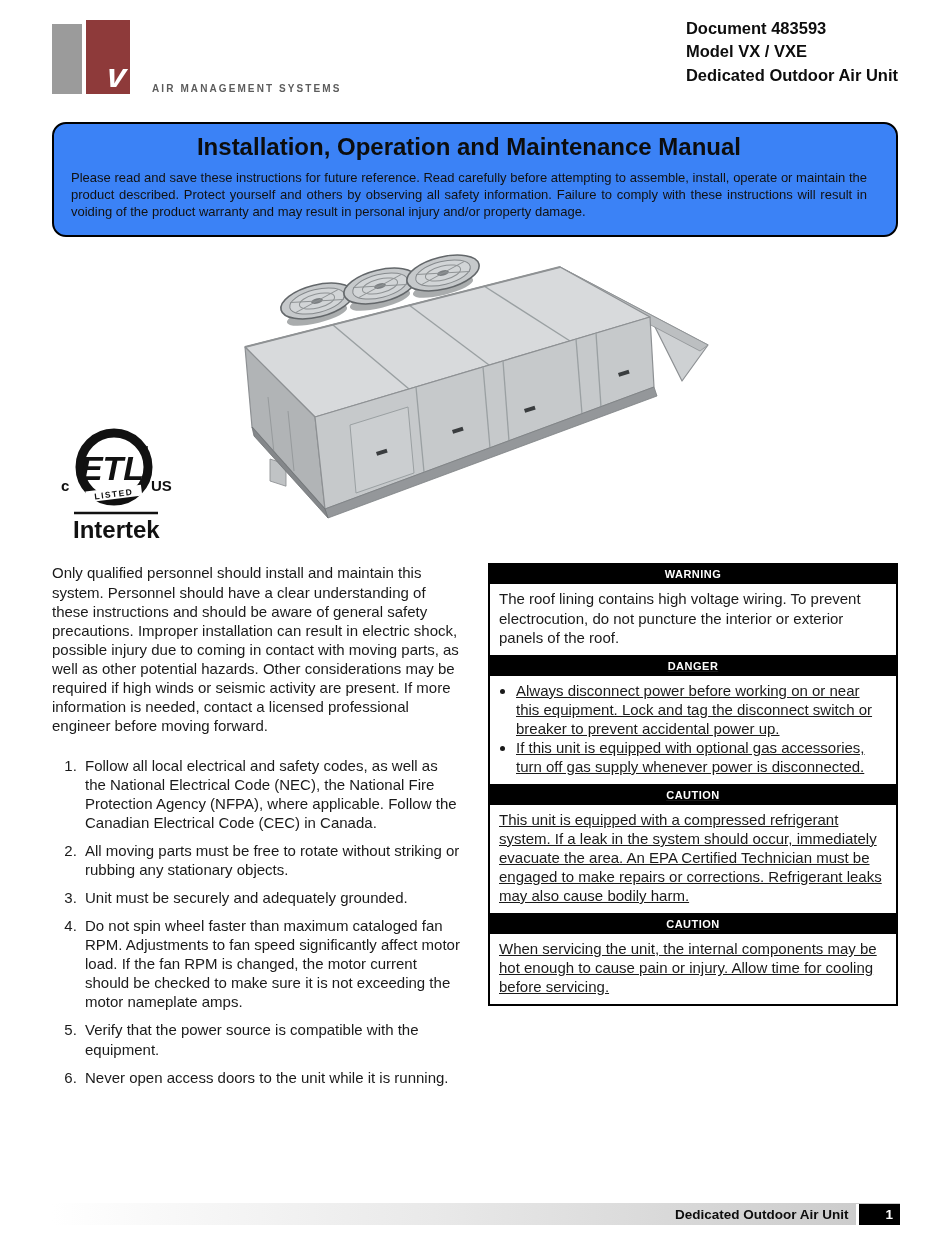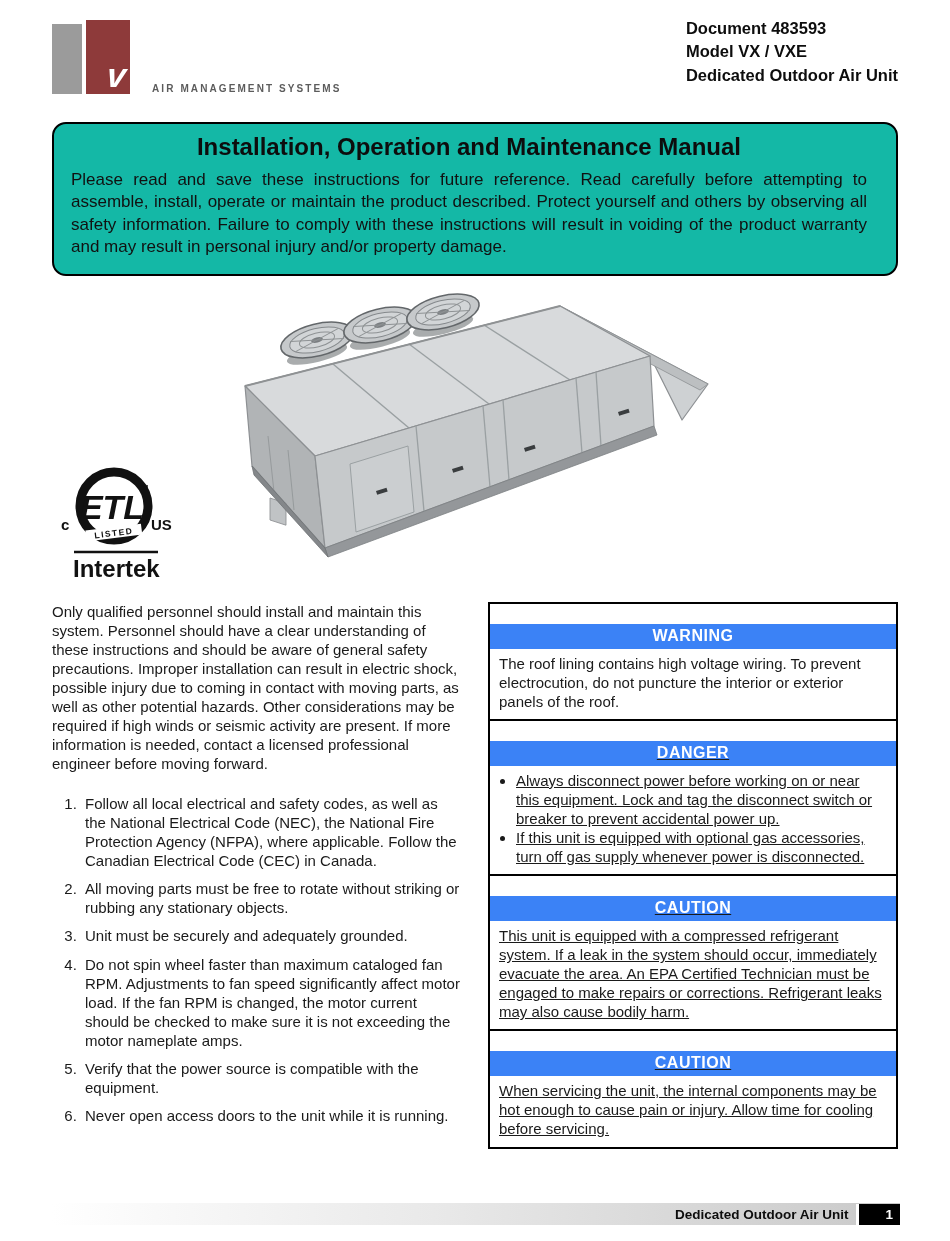--- a/index.html
+++ b/index.html
@@ -35,25 +35,25 @@
   .brand-tagline {
     font-size: 10px; font-weight: 700; letter-spacing: 2.1px;
     color: #5c5c5c; margin-top: 4px; padding-right: 12px;
   }
   .doc-info { text-align: left; font-weight: 700; font-size: 16.5px; line-height: 1.42; color: #0d0d0d; padding-top: 3px; }
 
   
   .title-box {
     margin-top: 16px;
     border: 2px solid #000; border-radius: 14px;
-    background: #14b8a6;
+    background: #3b82f6;
     padding: 9px 29px 15px 17px;
   }
   .title-box h1 { text-align: center; font-size: 24px; font-weight: 700; color: #0d0d0d; margin-bottom: 8px; }
-  .title-box p { font-size: 17px; line-height: 1.32; text-align: justify; color: #111; }
+  .title-box p { font-size: 13px; line-height: 1.32; text-align: justify; color: #111; }
 
   
   .figure-area { position: relative; height: 302px; margin-top: 10px; }
   .unit-svg { position: absolute; left: 178px; top: 0; }
   .cert-svg { position: absolute; left: 6px; bottom: 2px; }
 
   
   .section-heading {
     margin-top: 20px;
     font-size: 22px; font-weight: 700; color: #0d0d0d;
@@ -62,24 +62,23 @@
   .columns { display: flex; gap: 26px; margin-top: 14px; }
   .col { flex: 1; min-width: 0; }
   .col-left p { font-size: 15px; line-height: 1.27; margin-bottom: 21px; }
   .safety-list { margin-top: 17px; padding-left: 29px; }
   .safety-list li { font-size: 15px; line-height: 1.27; margin-bottom: 9px; padding-left: 4px; }
 
   
   .sbox { border: 2px solid #000; background: #fff; }
   .sbox + .sbox { margin-top: -2px; text-decoration: underline; }
   .sbox-title {
-    background: #3b82f6; color: #fff; text-align: center;
-    font-weight: 700; font-size: 16px; letter-spacing: 0.5px;
+    background: #000000; color: #fff; text-align: center;
+    font-weight: 700; font-size: 11px; letter-spacing: 0.5px;
     padding: 3px 0 4px 0;
-    margin-top: 20px;
   }
   .sbox-body { padding: 5px 14px 8px 9px; font-size: 15px; line-height: 1.27; }
   .sbox-body p { margin: 0; }
   .sbox-body ul { margin: 0; padding-left: 17px; }
   .sbox-body li { margin: 0; }
 
   
   .footer {
     position: absolute; left: 52px; right: 50px; bottom: 16px; height: 22px;
     background: linear-gradient(to right, #ffffff 0%, #e9e9e9 45%, #c9c9c9 100%);

